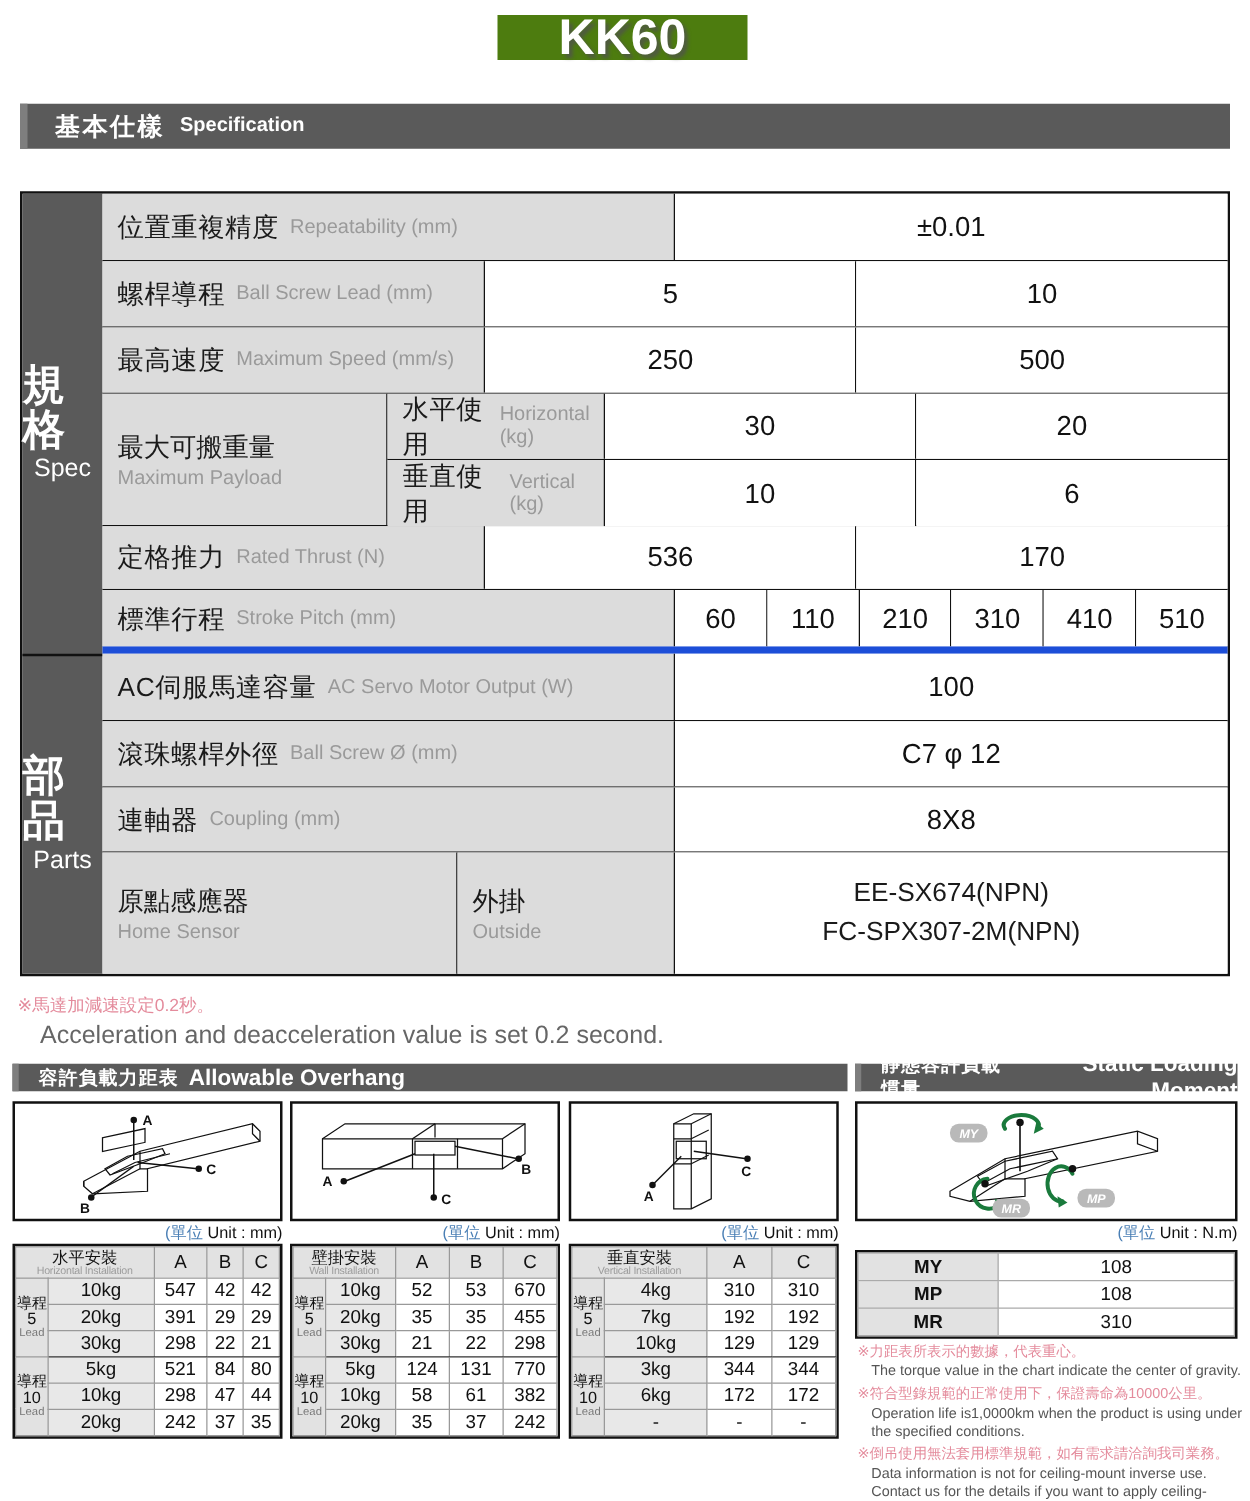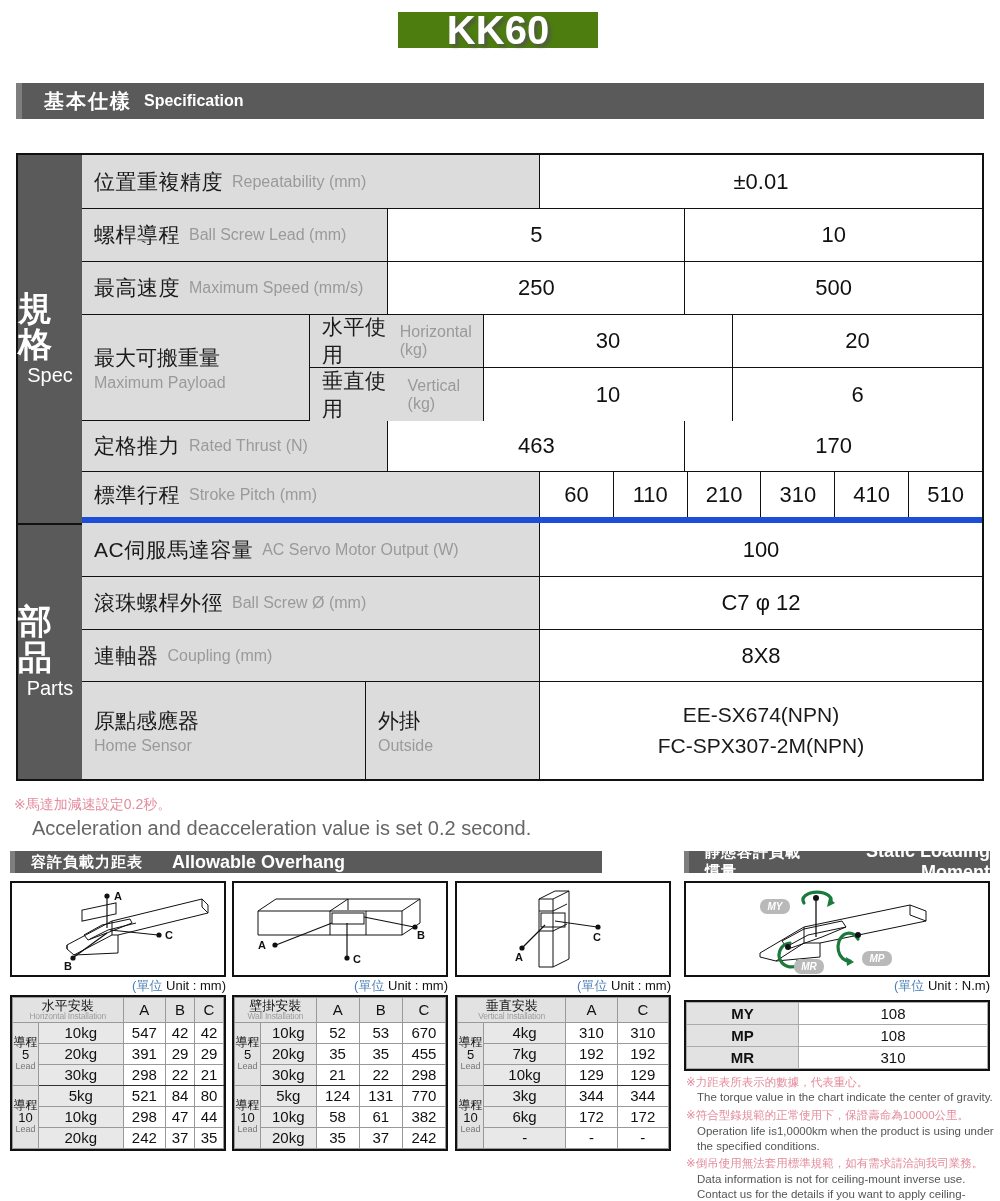--- a/index.html
+++ b/index.html
@@ -37,21 +37,21 @@
     margin-left: 22px; letter-spacing: 2px;
   }
   .sec-bar .en {
     color: #fff; font-size: 16px; font-weight: bold;
     margin-left: 12px;
   }
   .sec-bar.small .cn { font-size: 15px; margin-left: 16px; letter-spacing: 1px; }
   .sec-bar.small .en { font-size: 18px; margin-left: 8px; text-align: right; }
 
   #spec-bar { left: 16px; top: 83px; width: 968px; height: 36px; }
-  #overhang-bar { left: 10px; top: 851px; width: 592px; height: 22px; border-left-width: 5px; gap: 21px; }
+  #overhang-bar { left: 10px; top: 851px; width: 668px; height: 22px; border-left-width: 5px; }
   #moment-bar { left: 684px; top: 851px; width: 306px; height: 22px; border-left-width: 5px; }
 
   
   #spec-table {
     position: absolute; left: 16px; top: 153px;
     width: 968px; height: 628px;
     border: 2px solid #111;
     display: flex;
   }
   .side-col {
@@ -289,21 +289,21 @@
           <div class="val w-half">6</div>
         </div>
       </div>
     </div>
 
     <div class="srow" style="height:51px">
       <div class="lbl w-lbl">
         <span class="cn">定格推力</span>
         <span class="en">Rated Thrust (N)</span>
       </div>
-      <div class="val w-half">463</div>
+      <div class="val w-half">536</div>
       <div class="val w-half">170</div>
     </div>
 
     <div class="srow" style="height:51px;border-bottom:6px solid #1d4ed8">
       <div class="lbl w-lbl">
         <span class="cn">標準行程</span>
         <span class="en">Stroke Pitch (mm)</span>
       </div>
       <div class="val w-stroke">60</div>
       <div class="val w-stroke">110</div>

